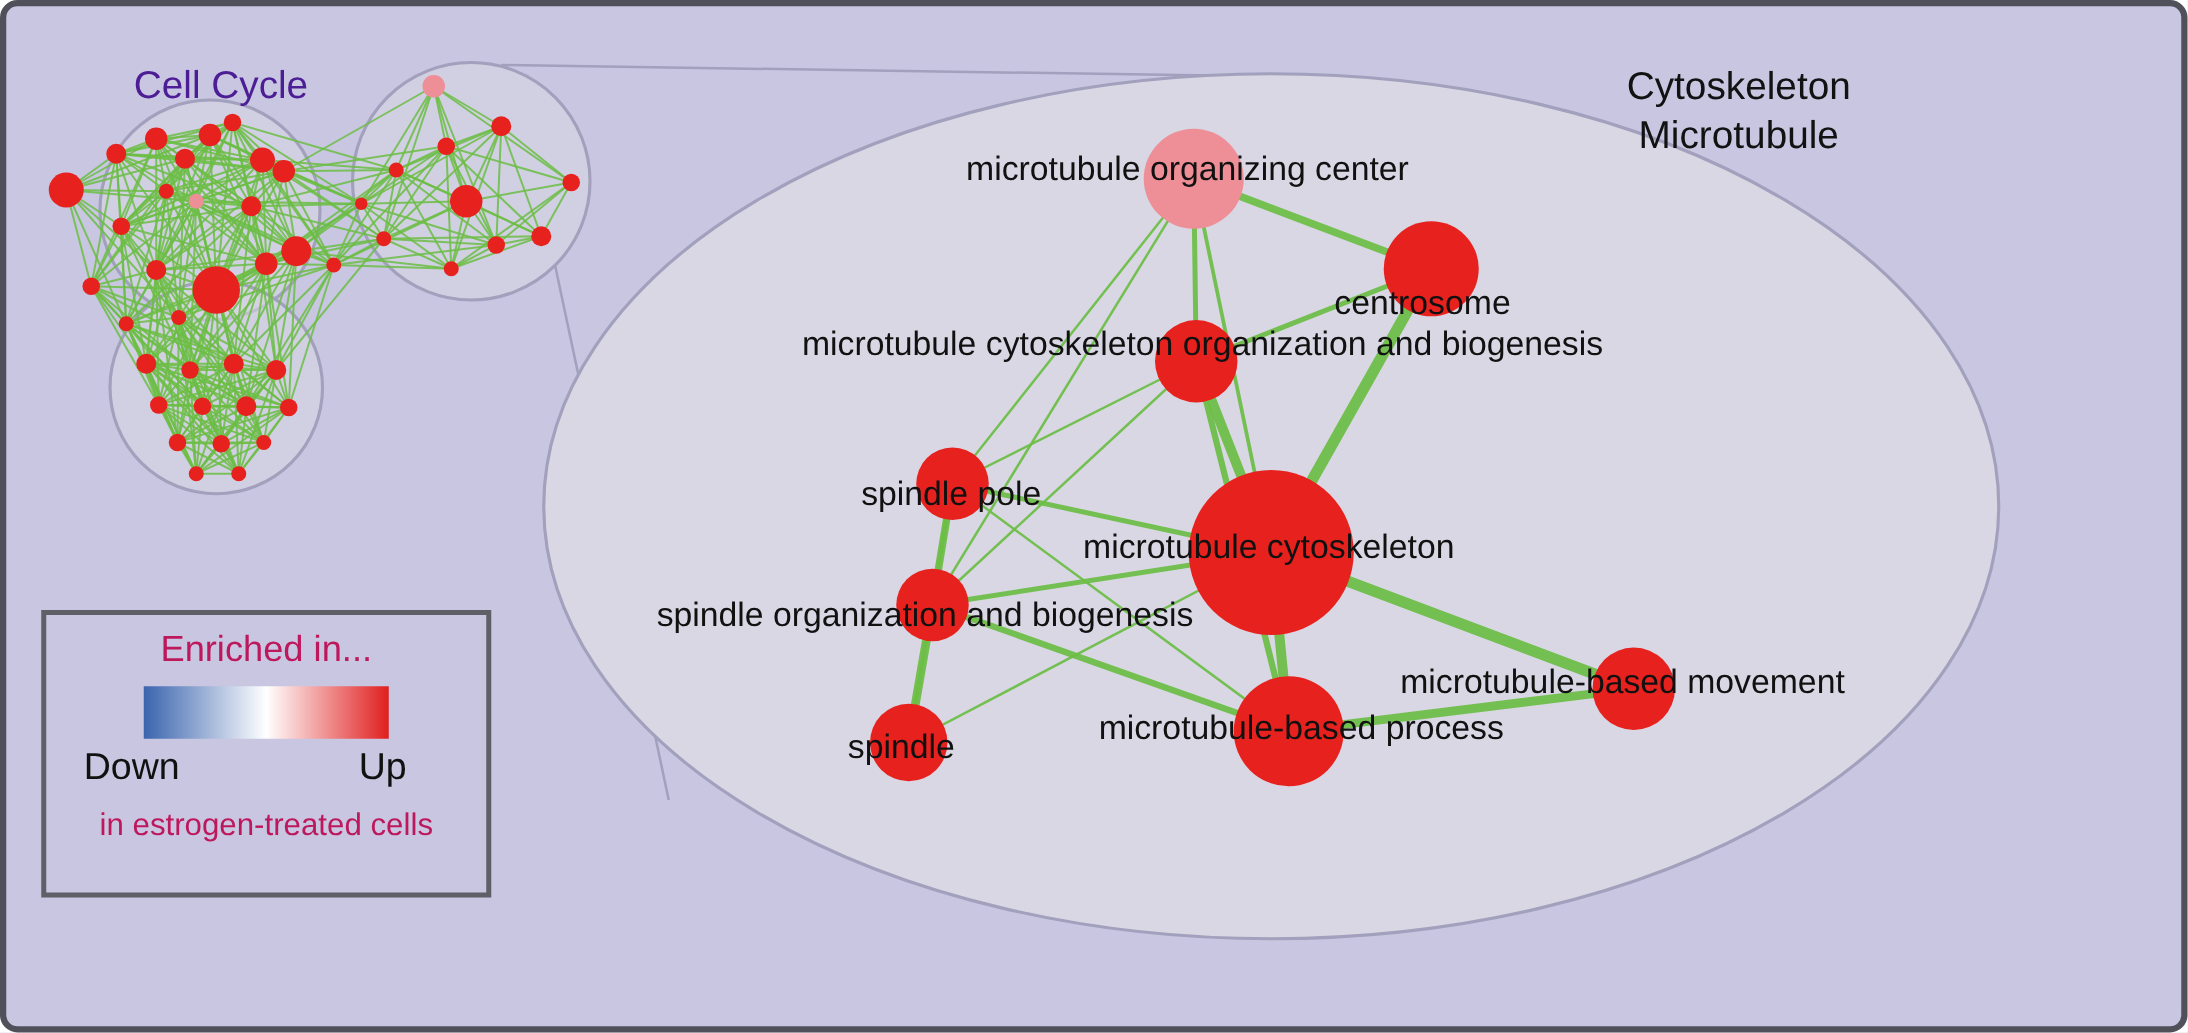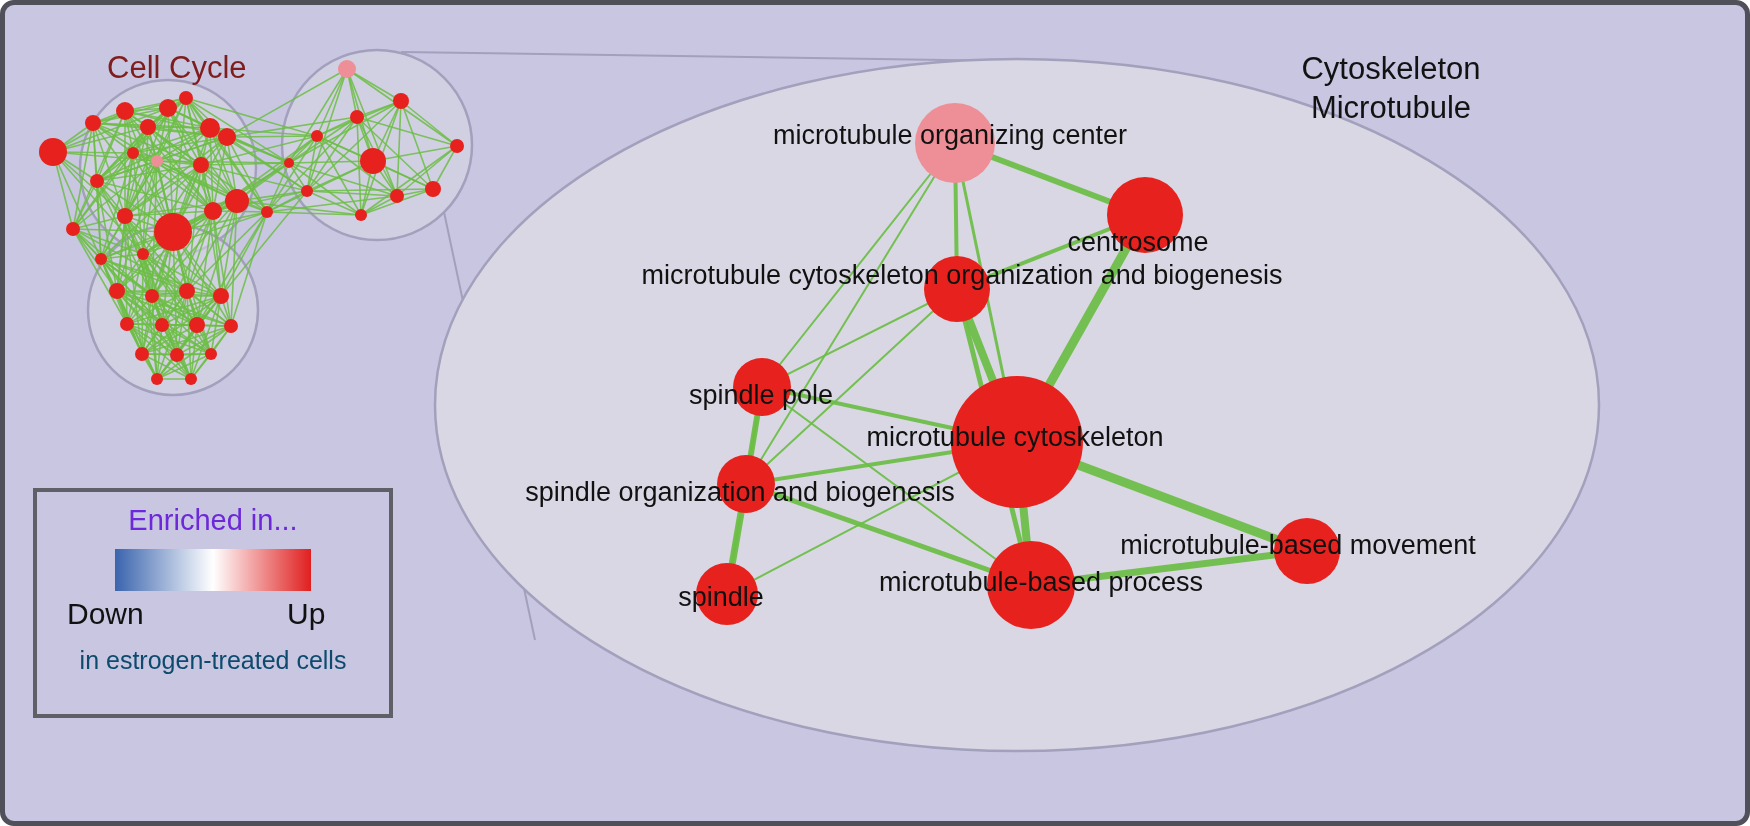--- a/index.html
+++ b/index.html
@@ -3,34 +3,34 @@
 <meta charset="utf-8">
 <style>
   * { margin:0; padding:0; box-sizing:border-box; }
   html, body { width:1750px; height:826px; background:#ffffff; font-family:"Liberation Sans", sans-serif; }
   .figure { position:absolute; left:0; top:0; width:1750px; height:826px;
             background:#c8c6e1; border:5px solid #50505a; border-radius:14px; overflow:hidden; }
   .figure svg { position:absolute; left:0; top:0; }
   svg text { font-family:"Liberation Sans", sans-serif; }
 
   .overlay { position:absolute; white-space:nowrap; }
-  .gray-label { color:#7f1d1d; font-size:31px; line-height:37px; }
+  .gray-label { color:#4c1d95; font-size:31px; line-height:37px; }
   .cell-cycle-label { left:102px; top:44px; }
   .ubiquitin-label { left:32px; top:382px; }
   .right-title { left:1258px; top:44px; width:256px; text-align:center;
                  color:#121212; font-size:31px; line-height:39px; }
 
   .legend { position:absolute; left:28px; top:483px; width:360px; height:230px;
             border:4px solid #5f5f68; }
-  .legend-title { text-align:center; margin-top:12px; font-size:29px; color:#6d28d9; }
+  .legend-title { text-align:center; margin-top:12px; font-size:29px; color:#be185d; }
   .legend-gradient { width:196px; height:42px; margin:12px auto 0; }
   .legend-row { position:relative; height:38px; margin-top:6px; font-size:30px; color:#111; }
   .legend-down { position:absolute; left:30px; }
   .legend-up { position:absolute; left:250px; }
-  .legend-caption { text-align:center; font-size:25px; line-height:30px; margin-top:10px; color:#0c4a6e; }
+  .legend-caption { text-align:center; font-size:25px; line-height:30px; margin-top:10px; color:#be185d; }
 </style>
 </head>
 <body>
 
 <div class="figure">
   <svg id="network-svg" width="1750" height="826" viewBox="0 0 1750 826">
       <circle cx="163" cy="163" r="88" fill="#d8d7e3" fill-opacity="0.55" stroke="#a2a0bc" stroke-width="2.5"></circle>
       <circle cx="372" cy="140" r="95" fill="#d8d7e3" fill-opacity="0.55" stroke="#a2a0bc" stroke-width="2.5"></circle>
       <circle cx="168" cy="305" r="85" fill="#d8d7e3" fill-opacity="0.55" stroke="#a2a0bc" stroke-width="2.5"></circle>
       <line x1="396" y1="47" x2="1005" y2="56" stroke="#a2a0bc" stroke-width="2"></line>

